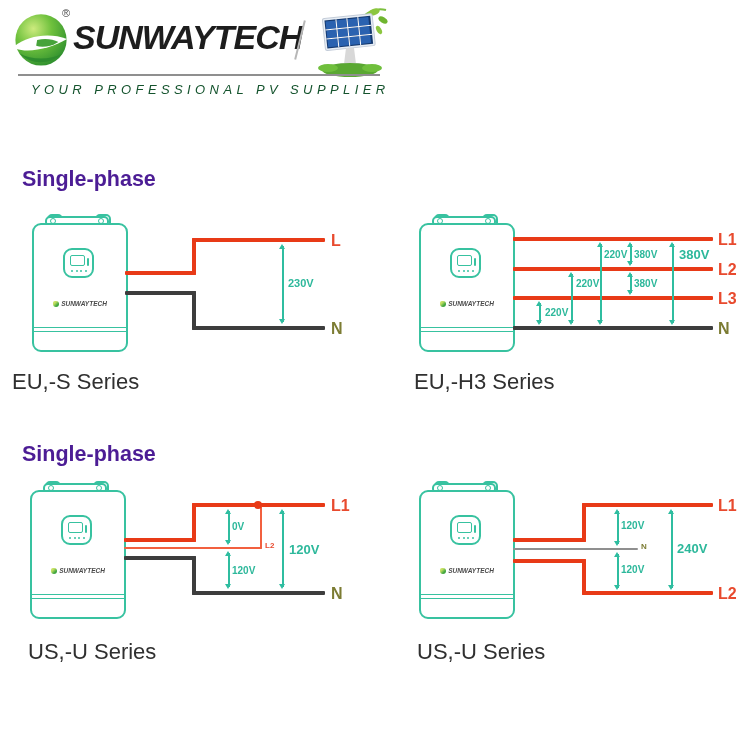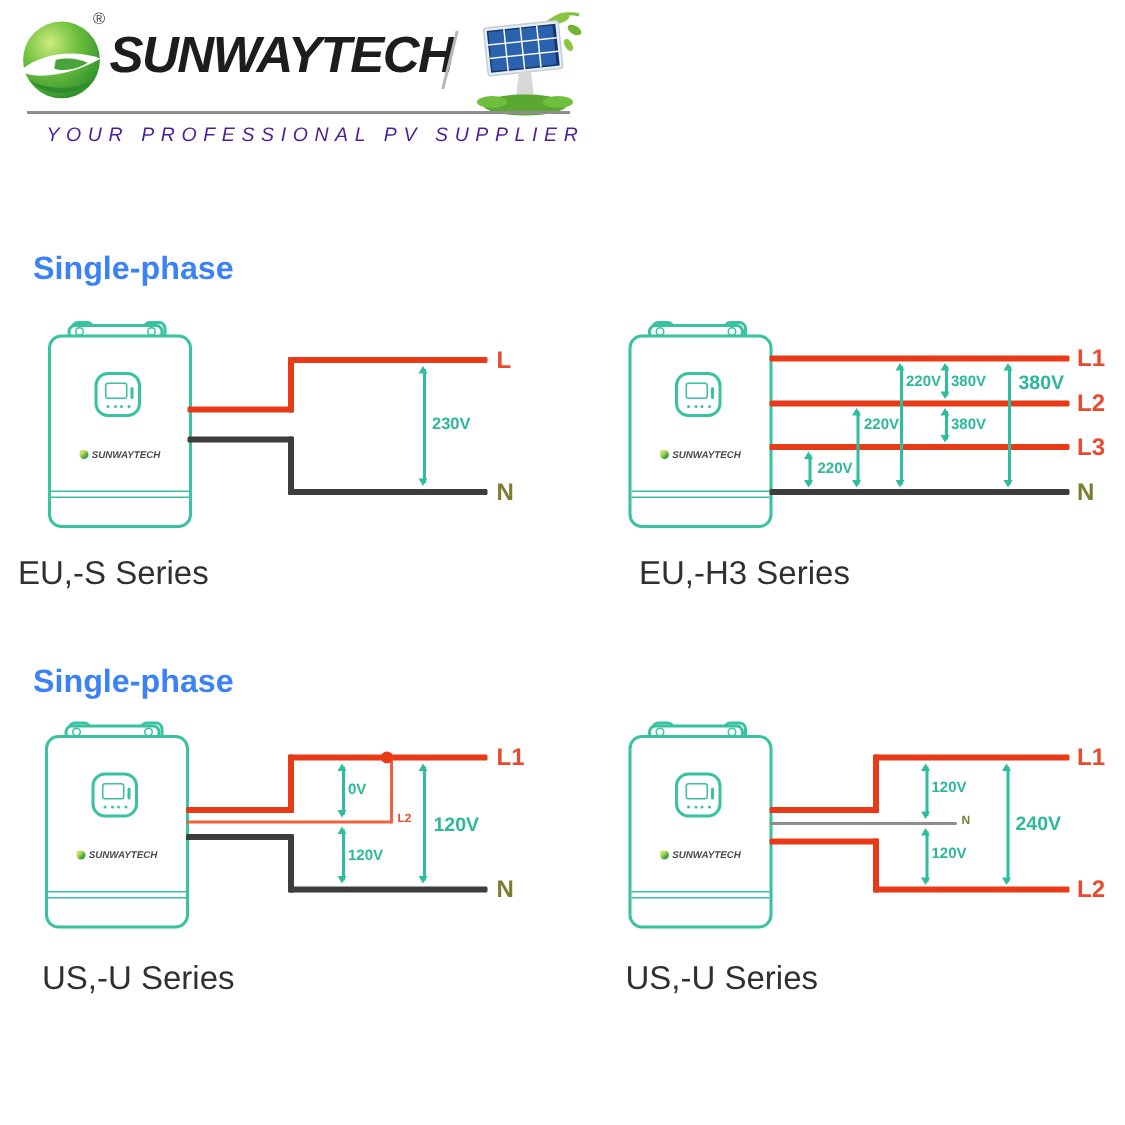--- a/index.html
+++ b/index.html
@@ -8,24 +8,24 @@
   .abs{position:absolute;}
 
   
   .brand-word{position:absolute;left:73px;top:18px;font-size:34px;font-weight:800;
               font-style:italic;letter-spacing:-1px;color:#1d1d1d;}
   .reg{position:absolute;left:62px;top:7px;font-size:11px;color:#4a4a4a;}
   .slash{position:absolute;left:299px;top:20px;width:2px;height:40px;background:#b7b7b7;
          transform:rotate(14deg);}
   .hdr-rule{position:absolute;left:18px;top:74px;width:362px;height:2px;background:#8f8f8f;}
   .tagline{position:absolute;left:31px;top:82px;font-size:13px;font-style:italic;
-           letter-spacing:4.4px;color:#4c1d95;white-space:nowrap;}
-
-  
-  .qtitle{position:absolute;font-size:21.5px;font-weight:bold;color:#3b82f6;}
+           letter-spacing:4.4px;color:#14532d;white-space:nowrap;}
+
+  
+  .qtitle{position:absolute;font-size:21.5px;font-weight:bold;color:#4c1d95;}
   .qseries{position:absolute;font-size:22px;color:#303030;}
 
   
   .wire{position:absolute;border-radius:1px;}
   .w-red{background:#e83a17;}
   .w-red-thin{background:#f2603f;}
   .w-black{background:#3d3d3d;}
   .w-gray{background:#8f8f8f;}
   .dot{position:absolute;width:8px;height:8px;border-radius:50%;background:#e83a17;}
 
@@ -231,21 +231,21 @@
   <span class="vlab" style="left:634px;top:249px">380V</span>
   <div class="arr" style="left:626px;top:272px;height:23px">
       <i></i>
     </div>
   <span class="vlab" style="left:634px;top:278px">380V</span>
   <div class="arr" style="left:668px;top:242px;height:83px">
       <i></i>
     </div>
   <span class="vlab lg" style="left:679px;top:247px">380V</span>
 
-  <div class="qseries" style="left:426px;top:369px">EU,-H3 Series</div>
+  <div class="qseries" style="left:414px;top:369px">EU,-H3 Series</div>
 
   <div class="qtitle" style="left:22px;top:442px">Single-phase</div>
 
   <div class="inv" style="left:30px;top:481px">
     <div class="ear l"></div>
     <div class="ear r"></div>
     <div class="bracket"></div>
     <div class="hole l"></div>
     <div class="hole r"></div>
     <div class="body">

